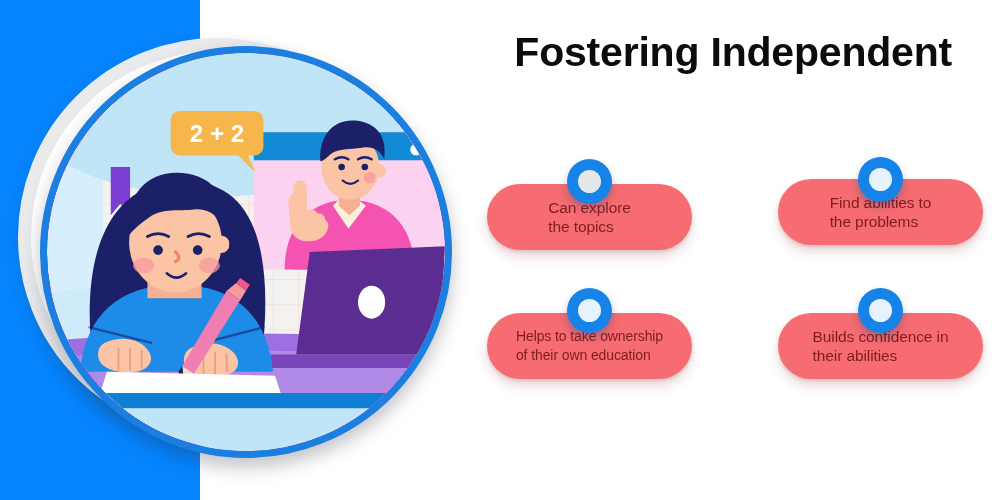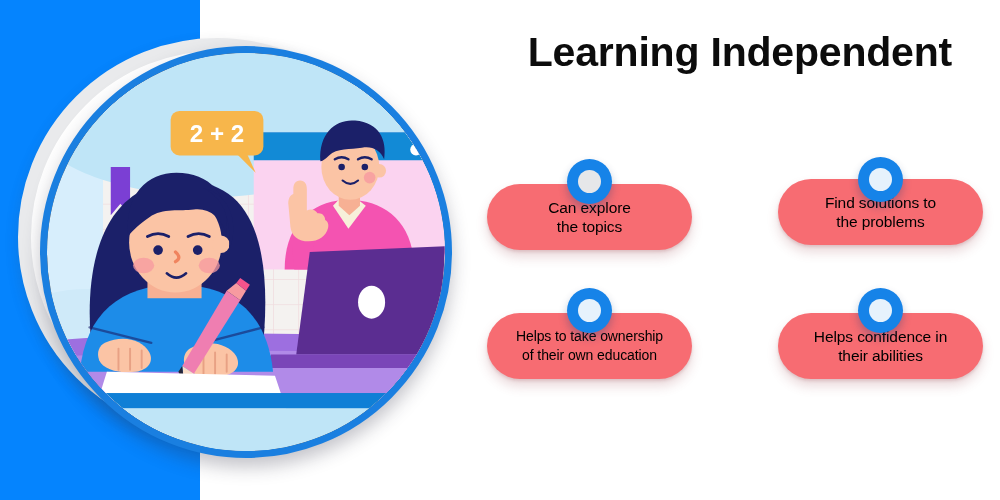--- a/index.html
+++ b/index.html
@@ -48,21 +48,21 @@
     box-sizing: border-box;
     box-shadow: 0 6px 14px rgba(60,60,70,0.16);
   }
   .photo-ring {
     position: absolute;
     left: 22px;
     top: 14px;
     width: 412px;
     height: 412px;
     border-radius: 50%;
-    background: #737373;
+    background: #a21caf;
     border: 7px solid #1a7fe0;
     box-sizing: border-box;
     overflow: hidden;
     box-shadow: 0 9px 18px rgba(40,40,60,0.28);
   }
   .photo-inner {
     position: absolute;
     left: 0; top: 0;
     width: 100%; height: 100%;
   }
@@ -92,24 +92,23 @@
     background: #f76c72;
     box-shadow: 0 7px 12px rgba(150,60,70,0.20),
                 0 2px 3px rgba(150,60,70,0.18);
     display: flex;
     align-items: center;
     justify-content: center;
     box-sizing: border-box;
     padding: 0 10px;
   }
   .pill-text {
-    color: #000000;
+    color: #7f1d1d;
     font-size: 15.5px;
     line-height: 19px;
-    text-align: center;
     white-space: pre-line;
     letter-spacing: -0.1px;
   }
   .pill.wide .pill-text { font-size: 14px; }
 
   .node {
     position: absolute;
     width: 45px;
     height: 45px;
     border-radius: 50%;
@@ -270,48 +269,48 @@
 
             <rect x="-10" y="352" width="440" height="16" fill="#0f7fd6"></rect>
             <rect x="-10" y="368" width="440" height="60" fill="#bfe5f7"></rect>
           </g>
         </svg>
       </div>
     </div>
   </div>
 
   <div class="title">
-    <span class="l1">Learning Independent</span>
+    <span class="l1">Fostering Independent</span>
   </div>
 
   <div class="pill p1">
     <span class="pill-text">Can explore
 the topics</span>
   </div>
   <div class="node n1 hole-gray">
     <span class="hole"></span>
   </div>
 
   <div class="pill p2">
-    <span class="pill-text">Find solutions to
+    <span class="pill-text">Find abilities to
 the problems</span>
   </div>
   <div class="node n2">
     <span class="hole"></span>
   </div>
 
   <div class="pill p3 wide">
     <span class="pill-text">Helps to take ownership
 of their own education</span>
   </div>
   <div class="node n3">
     <span class="hole"></span>
   </div>
 
   <div class="pill p4">
-    <span class="pill-text">Helps confidence in
+    <span class="pill-text">Builds confidence in
 their abilities</span>
   </div>
   <div class="node n4">
     <span class="hole"></span>
   </div>
 
 </div>
 
 </body></html>

